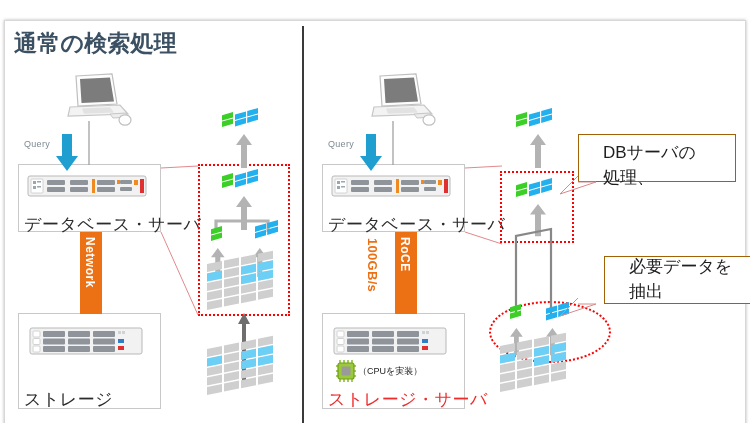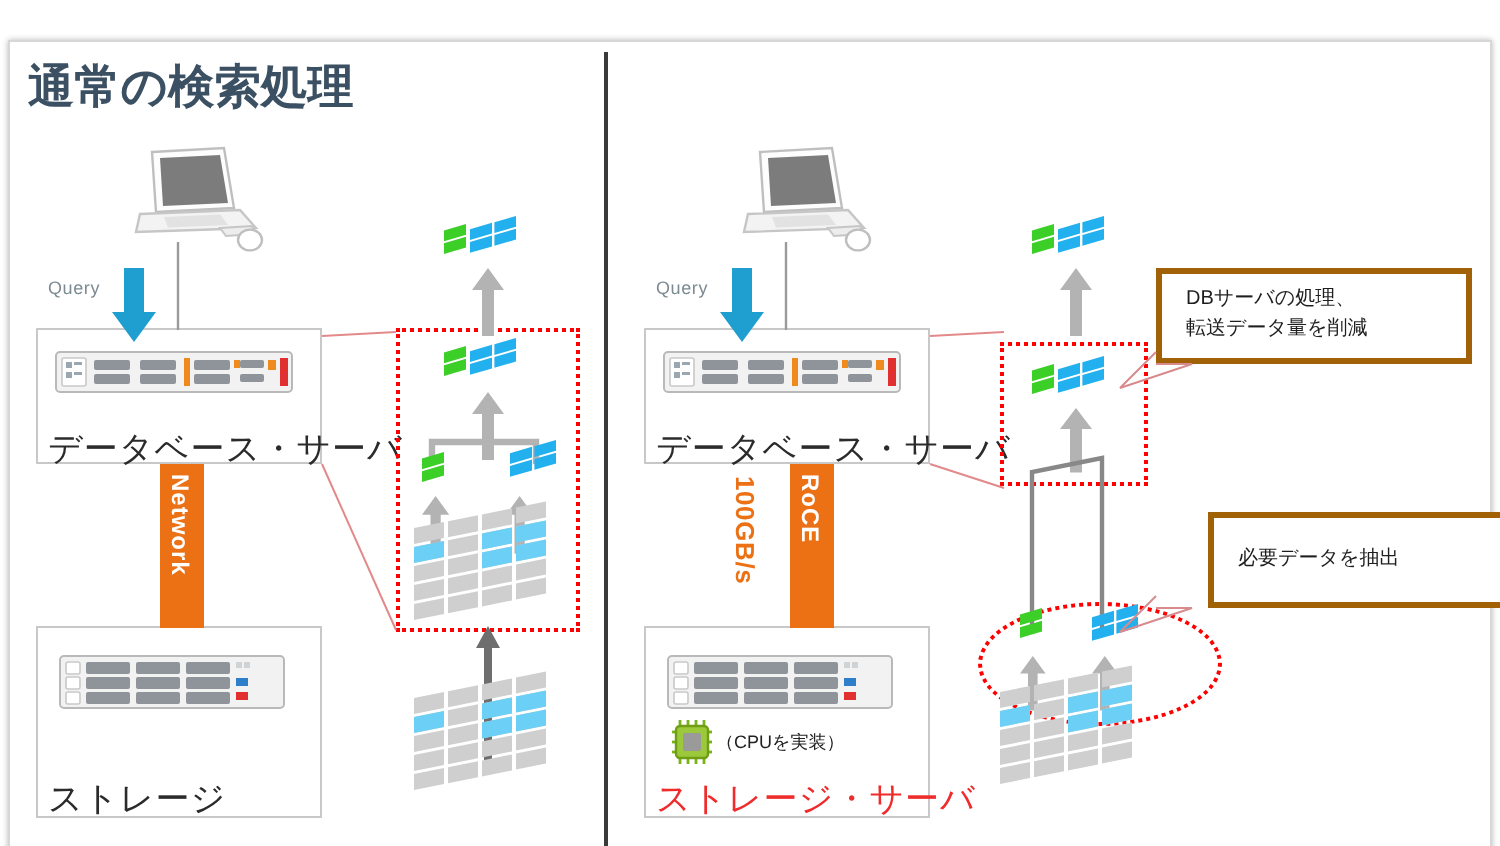--- a/index.html
+++ b/index.html
@@ -85,26 +85,26 @@
     white-space:nowrap;
     transform:rotate(90deg);
     transform-origin:left top;
     letter-spacing:.3px;
   }
 
   
   .callout{
     position:absolute;
     box-sizing:border-box;
-    border:3px solid #a16207;
+    border:1px solid #a16207;
     background:#fff;
-    font-size:10px;
+    font-size:17px;
     color:#1e1e1e;
     line-height:1.45;
-    padding:6px 12px;
+    padding:6px 24px;
   }
 
   
   .dotted-rect{
     position:absolute;
     box-sizing:border-box;
     border:2.5px dotted #ff0000;
   }
   .dotted-ellipse{
     position:absolute;
@@ -155,21 +155,20 @@
   <div class="rot-orange-text" style="left:380px;top:222px;">100GB/s</div>
 
   <div class="cpu-label" style="left:358px;top:349px;text-align:right;">（CPUを実装）</div>
 
   <div class="dotted-rect" style="left:198px;top:148px;width:92px;height:152px;"></div>
   <div class="dotted-rect" style="left:500px;top:155px;width:74px;height:72px;"></div>
   <div class="dotted-ellipse" style="left:489px;top:285px;width:122px;height:62px;"></div>
 
   <div class="callout" style="left:578px;top:118px;width:158px;height:48px;">
     <div>DBサーバの処理、</div>
-    <div>転送データ量を削減</div>
   </div>
   <div class="callout" style="left:604px;top:240px;width:158px;height:48px;display:flex;align-items:center;">
     <div>必要データを抽出</div>
   </div>
 
   <svg class="ov" viewBox="0 0 750 423">
     <defs>
 
       <g id="laptop">
         <path d="M8,2 L44,0 L49,30 L10,32 Z" fill="#fdfdfd" stroke="#bfbfbf" stroke-width="1.2"></path>

